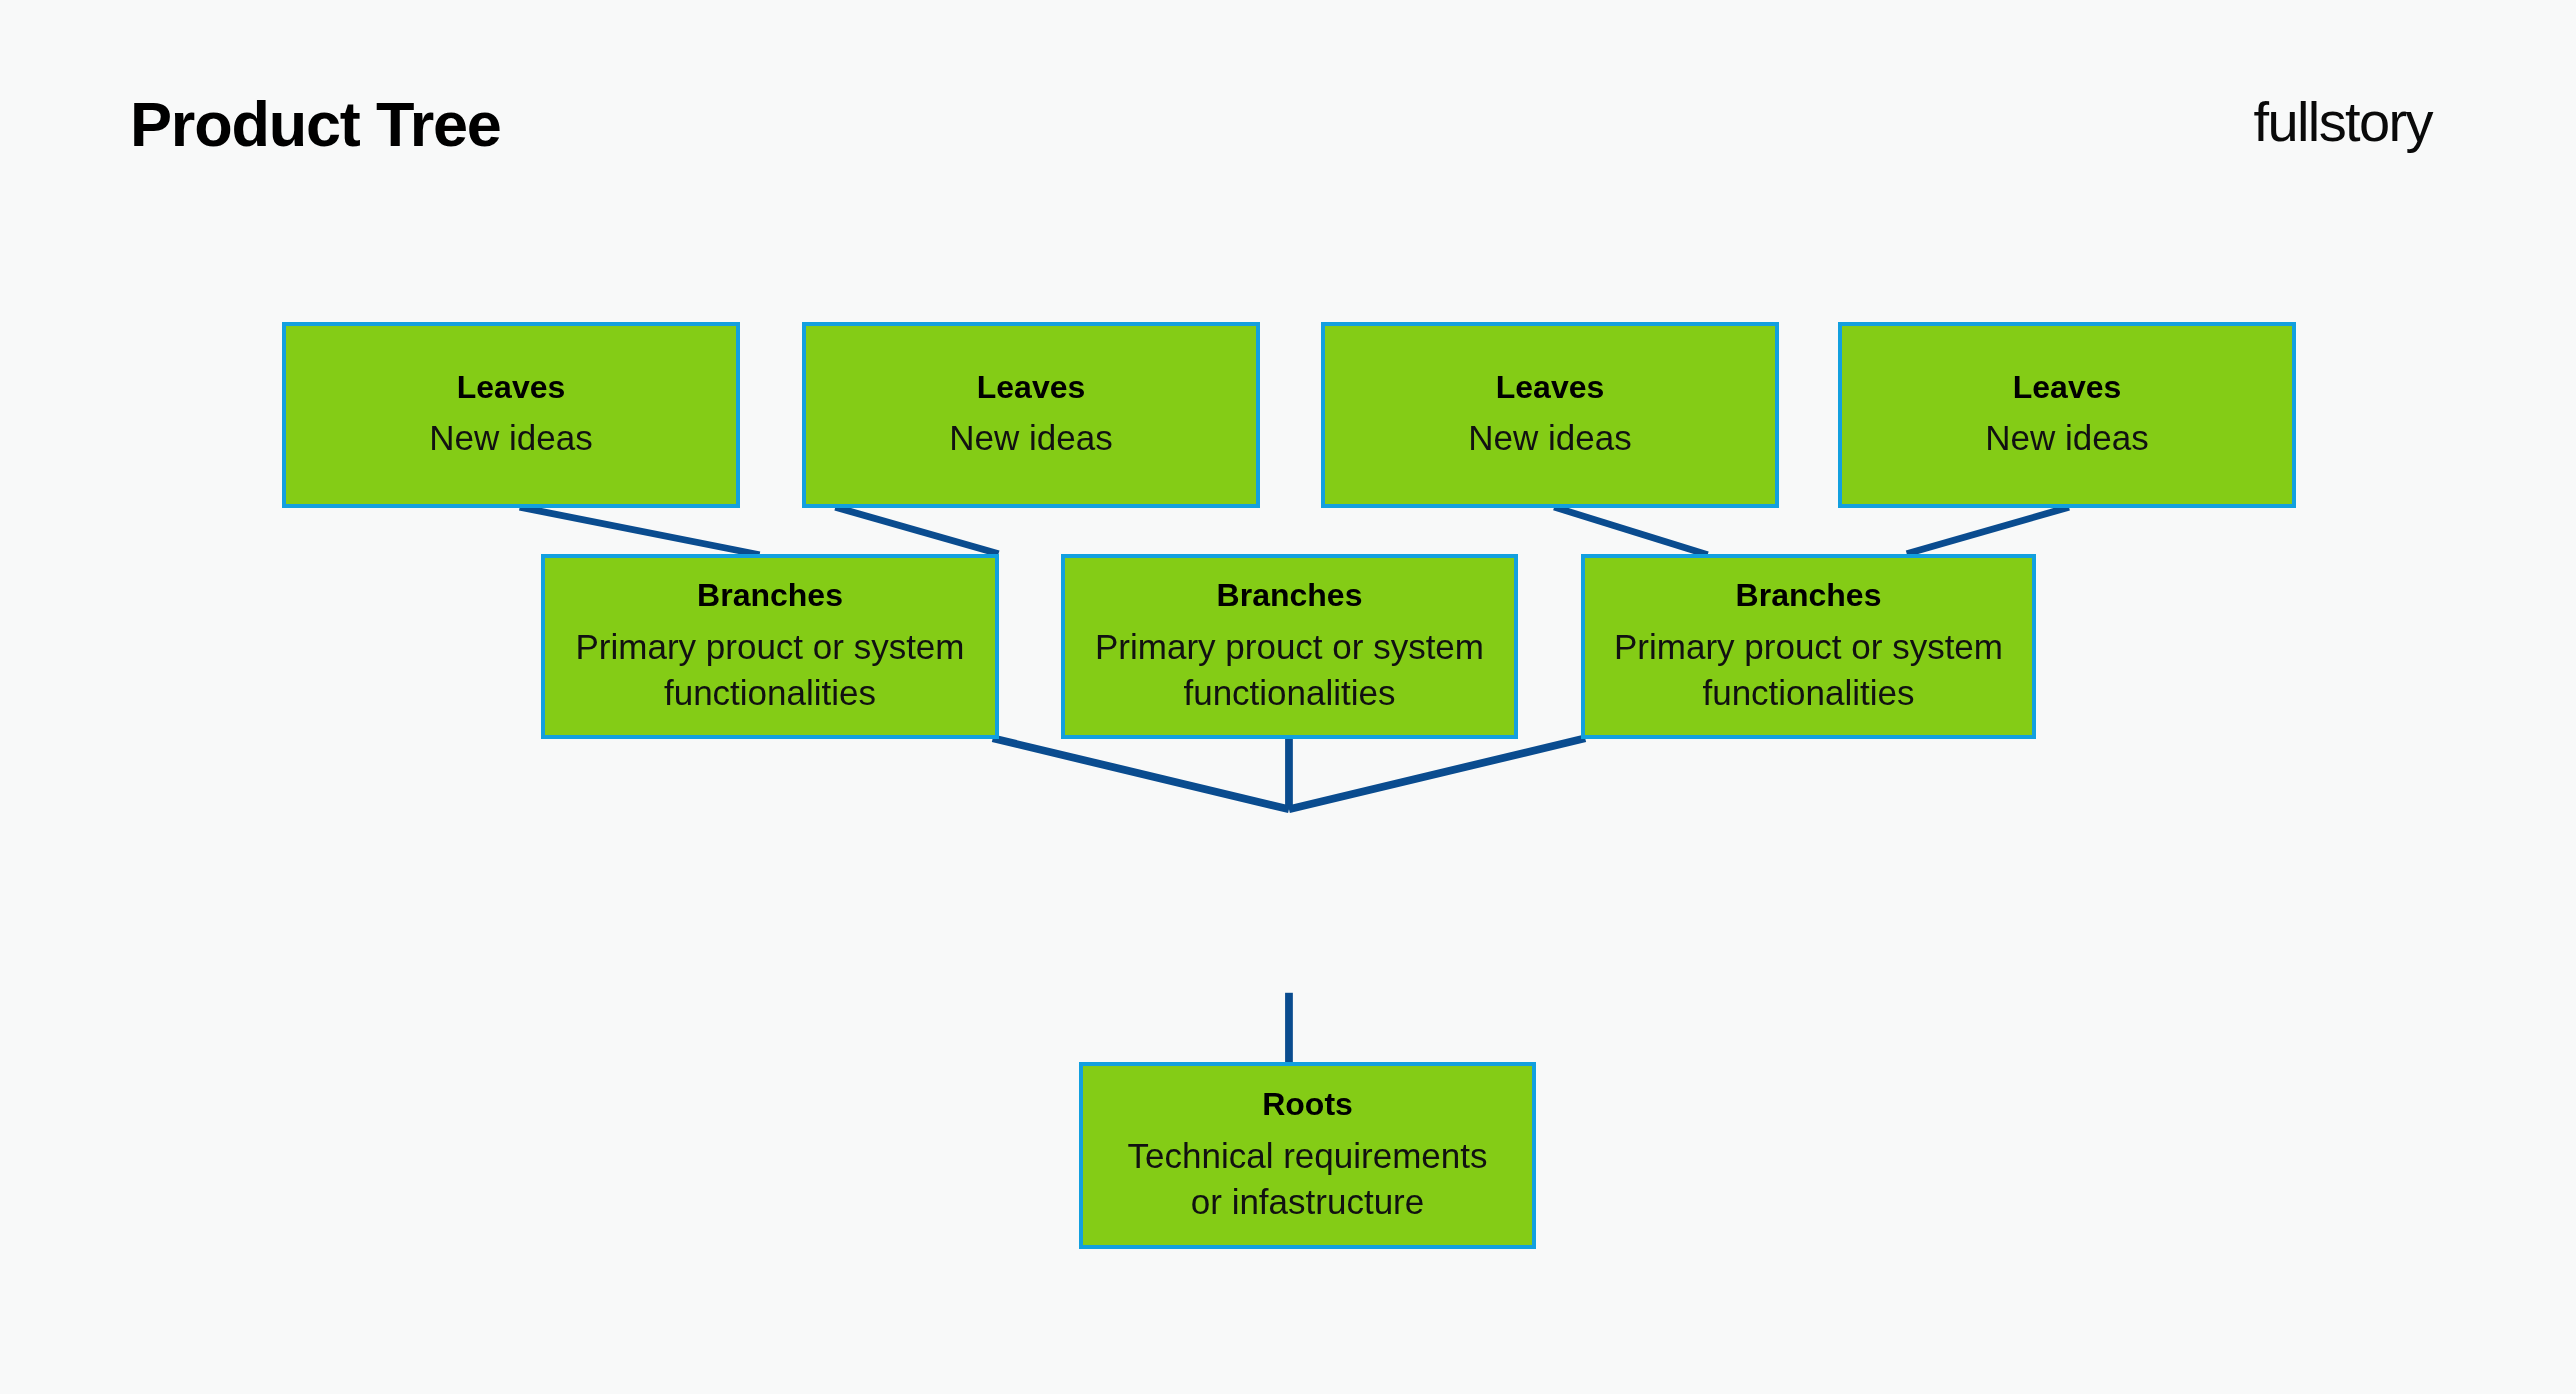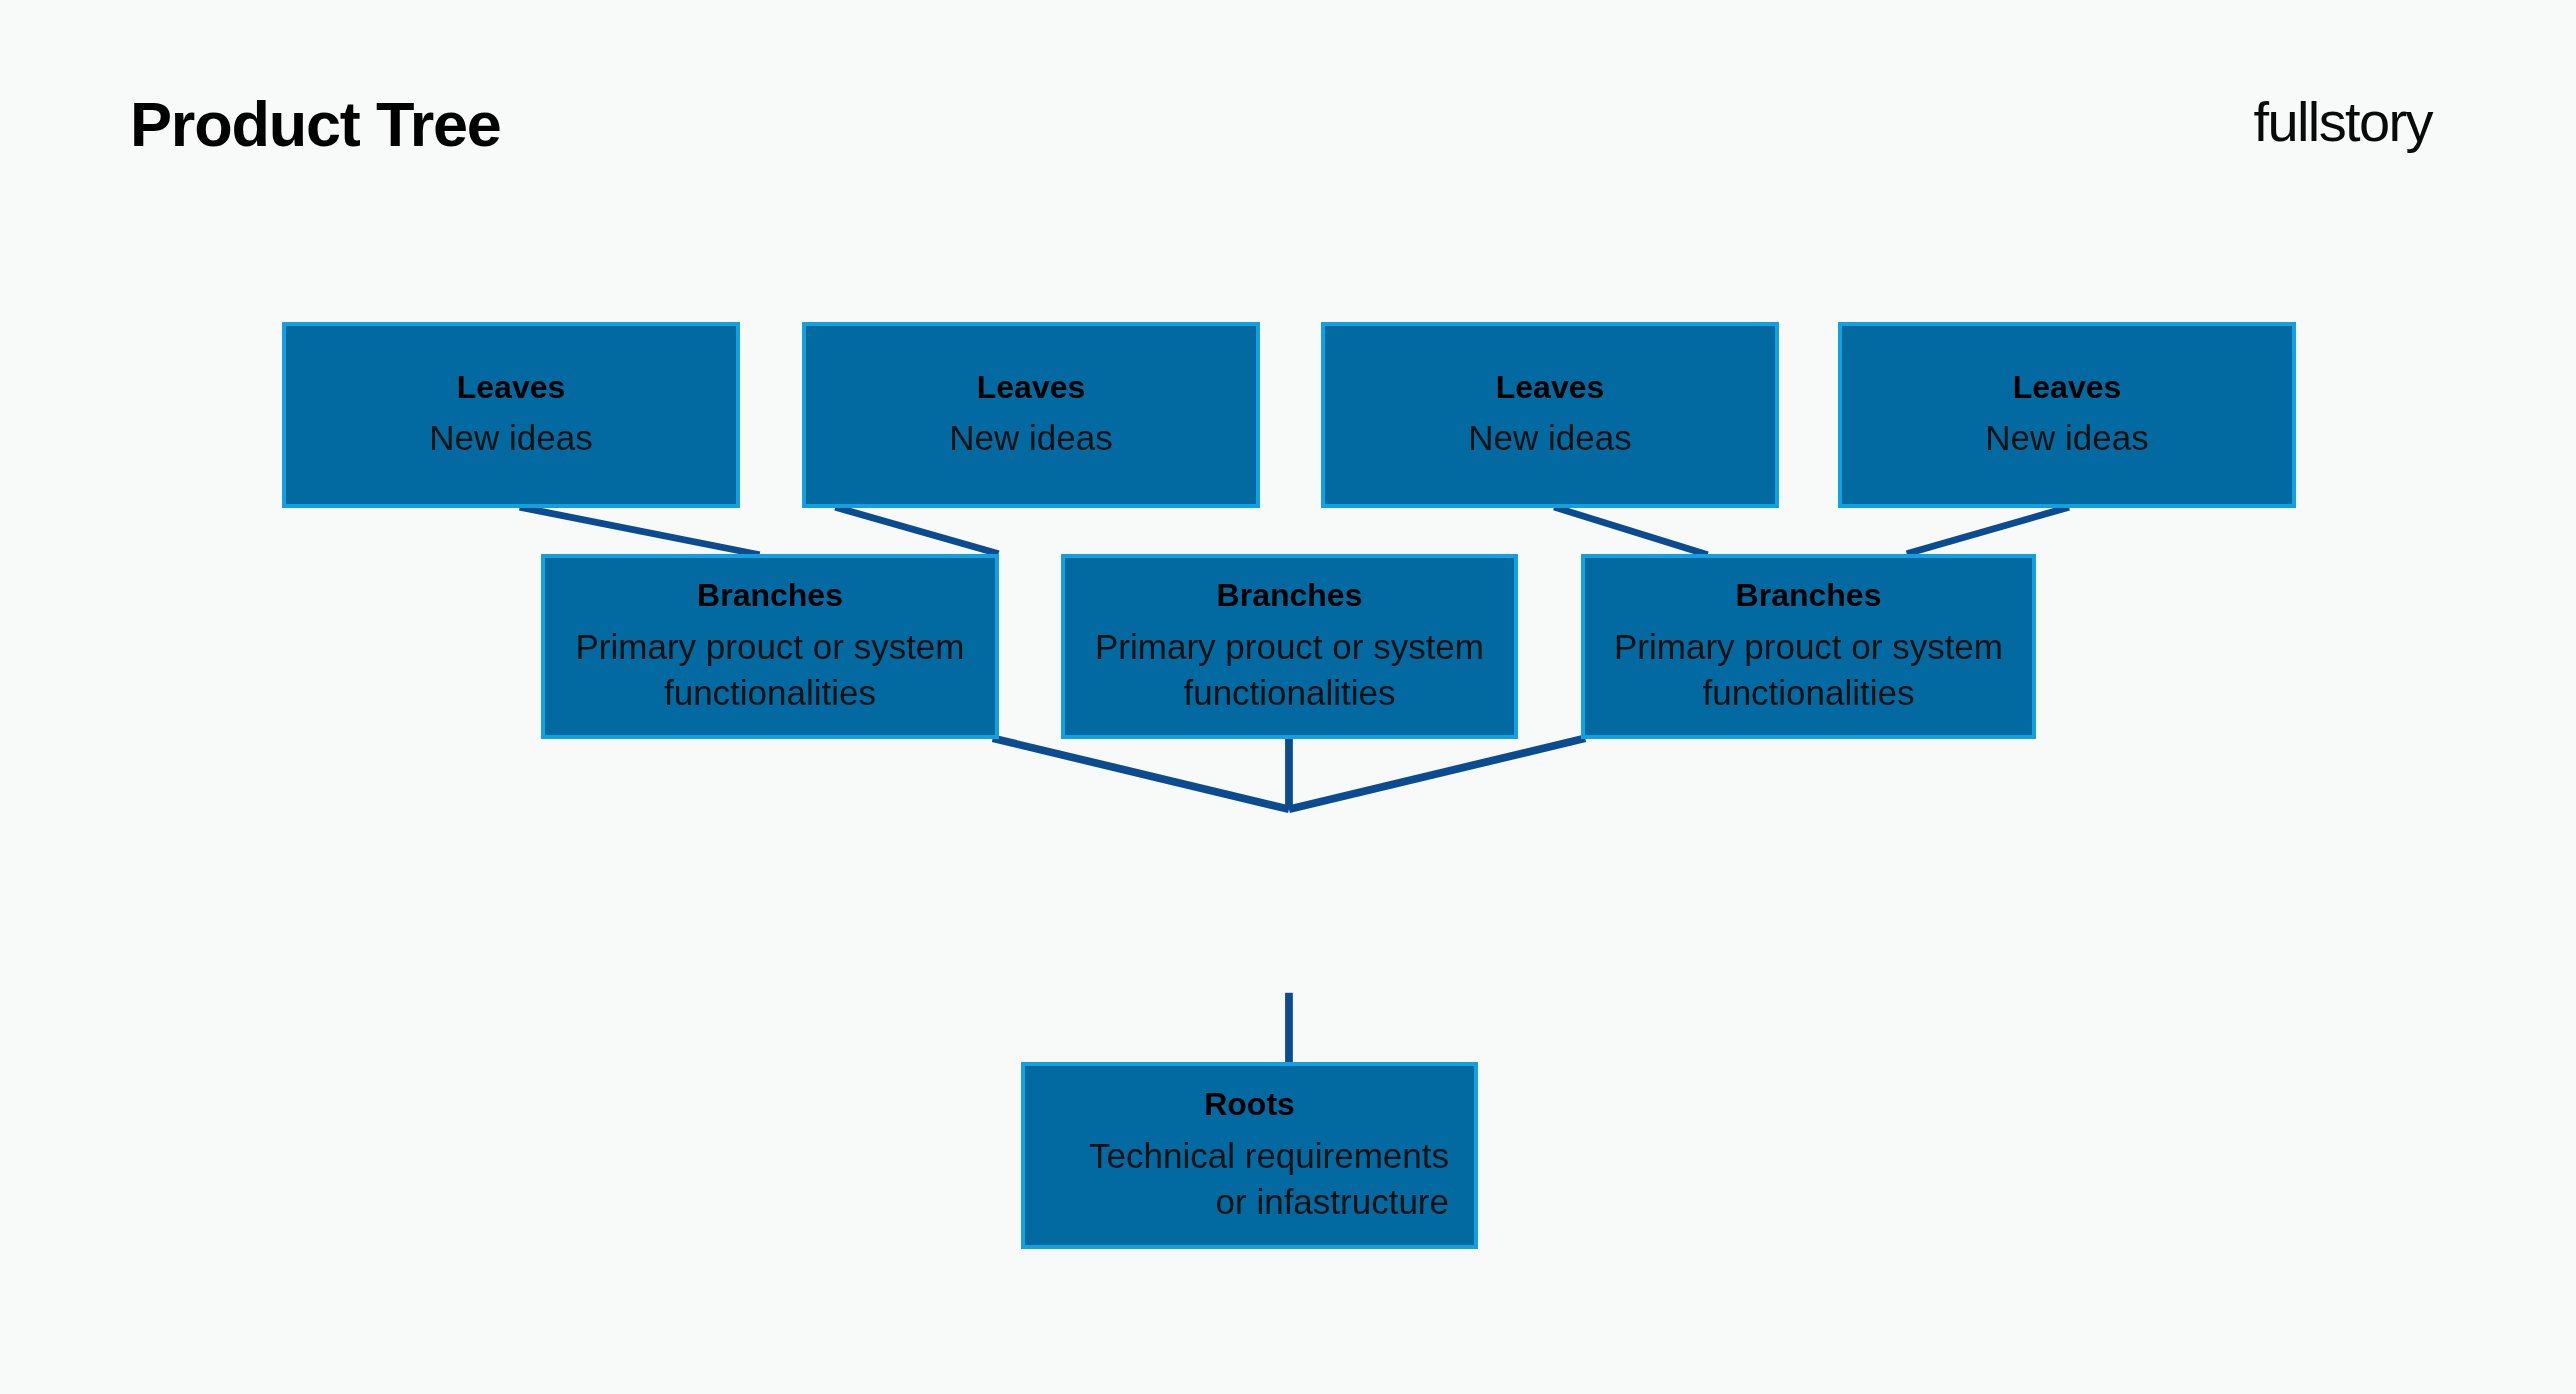--- a/index.html
+++ b/index.html
@@ -49,21 +49,21 @@
     left: 0;
     top: 0;
     width: 2576px;
     height: 1395px;
     pointer-events: none;
   }
   
   .node {
     position: absolute;
     box-sizing: border-box;
-    background: #0369a1;
+    background: #84cc16;
     border: 4.9px solid #12A0DF;
     display: flex;
     flex-direction: column;
     align-items: center;
     justify-content: center;
     text-align: center;
     z-index: 2;
   }
   .node-title {
     font-size: 32px;
@@ -84,21 +84,21 @@
   .leaf-0 { left: 282px;  top: 322px; width: 458px; height: 186px; }
   .leaf-1 { left: 802px;  top: 322px; width: 458px; height: 186px; }
   .leaf-2 { left: 1321px; top: 322px; width: 458px; height: 186px; }
   .leaf-3 { left: 1838px; top: 322px; width: 458px; height: 186px; }
   
   .branch-0 { left: 541px;  top: 554px; width: 458px; height: 185px; }
   .branch-1 { left: 1061px; top: 554px; width: 457px; height: 185px; }
   .branch-2 { left: 1581px; top: 554px; width: 455px; height: 185px; }
   
   .trunk { left: 1061px; top: 808px;  width: 457px; height: 185px; }
-  .roots { left: 1021px; top: 1062px; width: 457px; height: 187px; text-align: right; }
+  .roots { left: 1079px; top: 1062px; width: 457px; height: 187px; }
 </style>
 </head>
 <body>
 
 <div id="canvas">
 
   <div id="page-title">Product Tree</div>
   <div id="brand-logo">fullstory</div>
 
   <svg id="connectors" viewBox="0 0 2652 1436" width="2576" height="1395" xmlns="http://www.w3.org/2000/svg">

